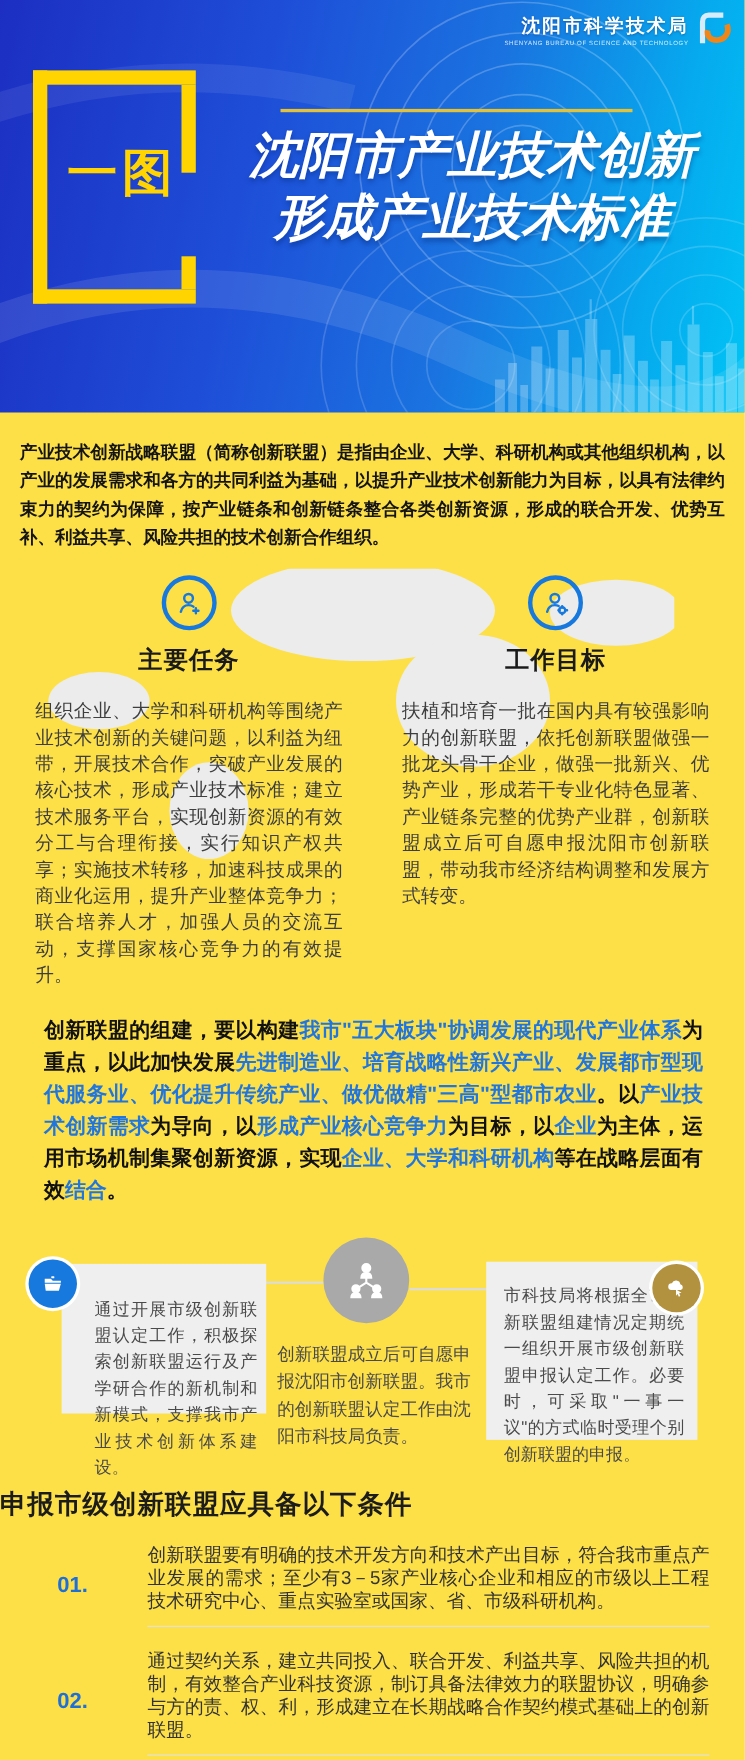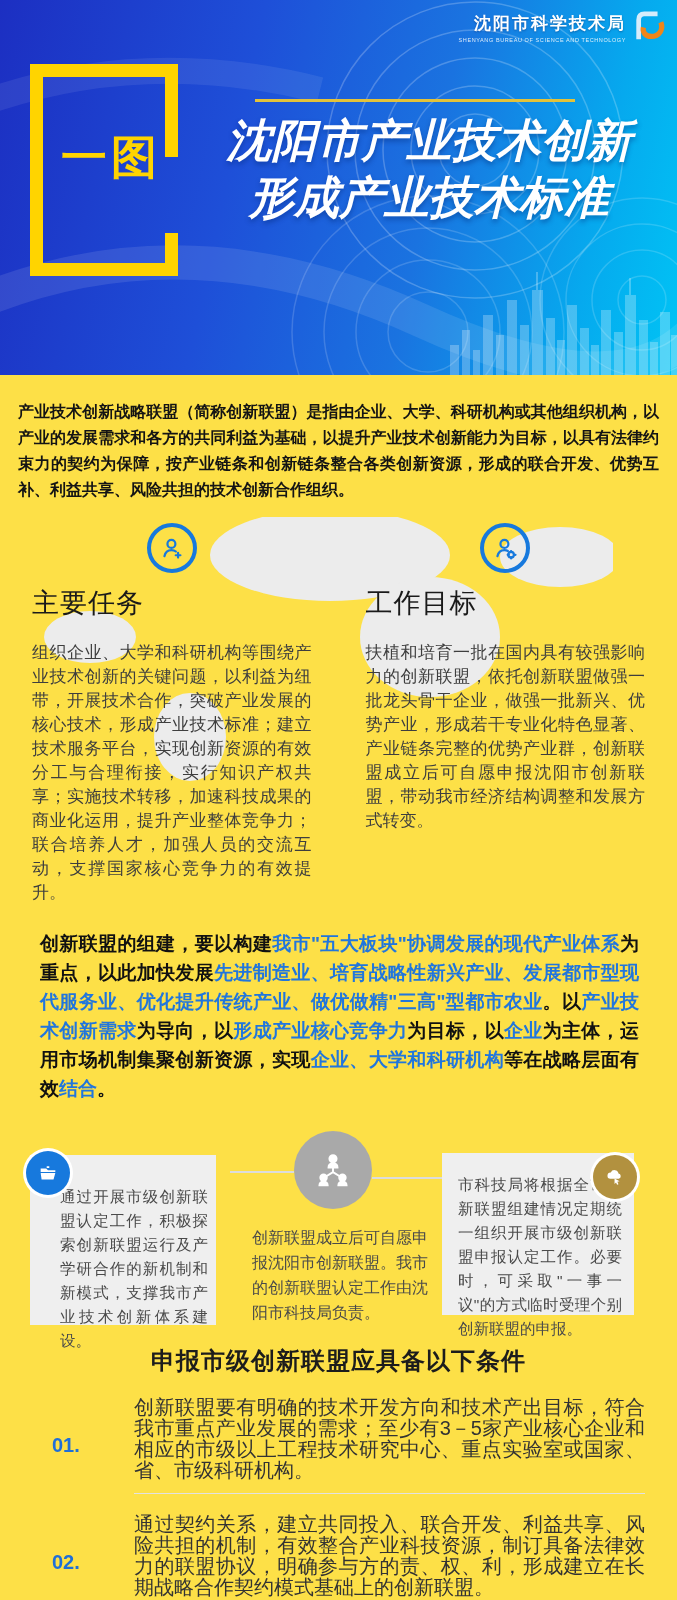--- a/index.html
+++ b/index.html
@@ -31,51 +31,51 @@
   
   .intro { margin:24px 18px 0 18px; font-size:16px; line-height:26px; font-weight:bold;
     color:#141414; text-align:justify; }
 
   
   .cols { position:relative; margin-top:14px; padding:0 32px; display:flex; gap:54px; min-height:282px; }
   .map-bg { position:absolute; inset:0; z-index:0; pointer-events:none; }
   .col { position:relative; z-index:1; flex:1; }
   .ring-icon { width:50px; height:50px; border:4px solid #1779dd; border-radius:50%;
     margin:6px auto 0; display:flex; align-items:center; justify-content:center; background:transparent; }
-  .col-title { text-align:left; font-size:27px; font-weight:normal; color:#1a1a1a; margin-top:12px; letter-spacing:1px; }
+  .col-title { text-align:center; font-size:22px; font-weight:bold; color:#1a1a1a; margin-top:12px; letter-spacing:1px; }
   .col-text { margin-top:20px; font-size:17px; line-height:24px; color:#3e3e3e; text-align:justify; }
 
   
   .hl { margin:24px 38px 0 40px; font-size:19px; line-height:29px; font-weight:bold; color:#111; text-align:justify; }
   .hl .blue { color:#2176dd; }
 
   
   .process { position:relative; margin-top:12px; height:214px; }
   .pbox { position:absolute; background:#efefef; }
-  .pbox-left { left:30px; top:40px; width:186px; height:170px; padding:30px 8px 8px 30px; }
+  .pbox-left { left:56px; top:40px; width:186px; height:136px; padding:30px 8px 8px 30px; }
   .pbox-right { left:442px; top:38px; width:192px; height:162px; padding:20px 12px 8px 16px; }
   .ptext { font-size:15.5px; line-height:24px; color:#4a4a4a; text-align:justify; }
   .pmid-text { position:absolute; left:252px; top:110px; width:182px; font-size:16px; line-height:25px; color:#4a4a4a; }
   .pcircle-blue { position:absolute; left:26px; top:36px; width:44px; height:44px; border-radius:50%;
     background:#1779dd; display:flex; align-items:center; justify-content:center; box-shadow:0 0 0 3px #fff; }
   .pcircle-gray { position:absolute; left:294px; top:16px; width:78px; height:78px; border-radius:50%;
     background:#a9a9a9; display:flex; align-items:center; justify-content:center; }
   .pcircle-gold { position:absolute; left:593px; top:40px; width:44px; height:44px; border-radius:50%;
     background:#b2913f; display:flex; align-items:center; justify-content:center; box-shadow:0 0 0 3px #fff; }
   .pline { position:absolute; height:2px; background:#dcdcdc; top:56px; }
   .pline-1 { left:230px; width:64px; }
   .pline-2 { left:372px; width:70px; top:62px; }
 
   
-  .cond-head { margin-top:16px; text-align:center; font-size:24px; font-weight:bold; color:#1c1c1c; letter-spacing:1px; }
+  .cond-head { margin-top:28px; text-align:left; font-size:24px; font-weight:bold; color:#1c1c1c; letter-spacing:1px; }
   .cond-list { margin-top:8px; }
   .cond-item { display:flex; align-items:center; padding:0 32px 0 52px; margin-top:20px; gap:24px; }
   .cond-num { width:58px; flex:0 0 auto; font-size:20px; font-weight:bold; color:#1f6fd8; }
   .cond-body { flex:1; }
-  .cond-text { font-size:20px; line-height:21px; color:#333; text-align:justify; }
+  .cond-text { font-size:17px; line-height:21px; color:#333; text-align:justify; }
   .cond-body.divided { padding-bottom:12px; border-bottom:1px solid #e2e2e2; }
 </style>
 </head>
 <body>
 
 <div class="page">
 
   <div class="banner">
     <svg class="banner-overlay" width="677" height="375" viewBox="0 0 677 375">
 

